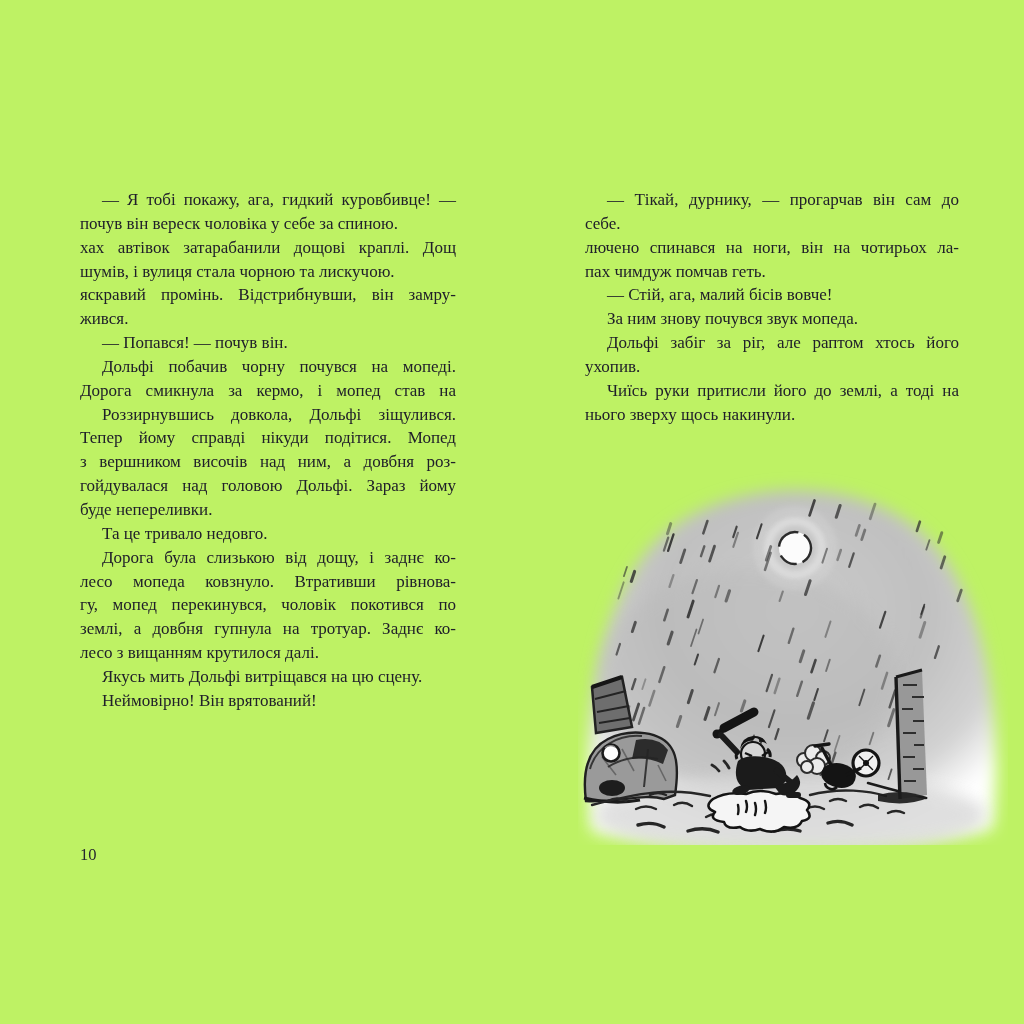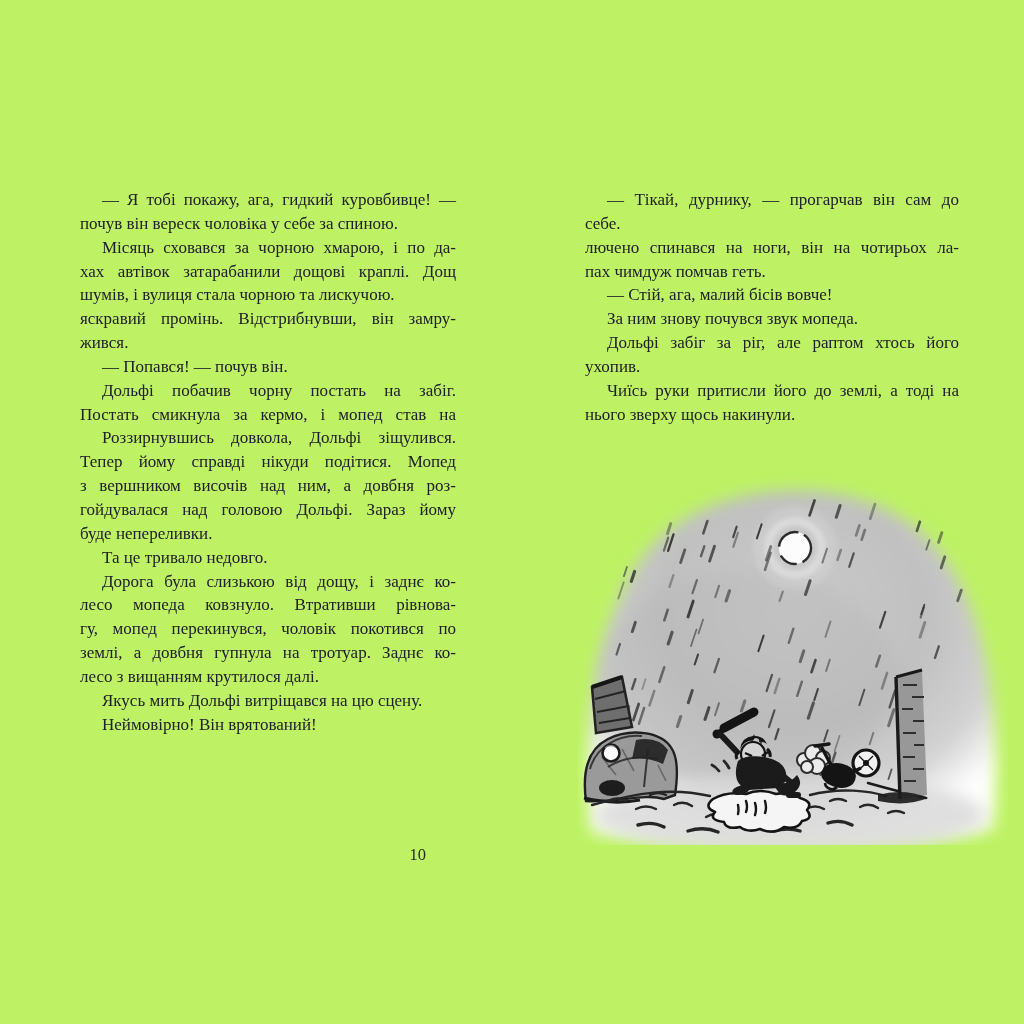--- a/index.html
+++ b/index.html
@@ -17,51 +17,50 @@
   #right-column{left:73px;width:374px;}
   .line{
     height:23.85px;line-height:23.85px;font-size:17px;
     text-align:justify;text-align-last:justify;
     white-space:normal;
   }
   .line.last{text-align-last:left;}
   .line.indent{text-indent:22px;}
   .page-number{
     position:absolute;left:80px;width:346px;top:845px;
-    text-align:right;font-size:16.5px;color:#26262e;
+    text-align:left;font-size:16.5px;color:#26262e;
   }
   .illustration{
     position:absolute;left:66px;top:465px;width:430px;height:380px;
   }
   svg{display:block;}
 </style>
 </head>
 <body>
 
 <div class="page" id="page-left">
   <div class="column" id="left-column">
       <div>
         <div class="line indent">— Я тобі покажу, ага, гидкий куровбивце! —</div>
         <div class="line last">почув він вереск чоловіка у себе за спиною.</div>
       </div>
       <div>
-        <div class="line indent">Місяць сховався за чорною хмарою, і по да-</div>
         <div class="line">хах автівок затарабанили дощові краплі. Дощ</div>
         <div class="line last">шумів, і вулиця стала чорною та лискучою.</div>
       </div>
       <div>
         <div class="line">яскравий промінь. Відстрибнувши, він замру-</div>
         <div class="line last">жився.</div>
       </div>
       <div>
         <div class="line indent last">— Попався! — почув він.</div>
       </div>
       <div>
-        <div class="line indent">Дольфі побачив чорну постать на забіг.</div>
-        <div class="line">Постать смикнула за кермо, і мопед став на</div>
+        <div class="line indent">Дольфі побачив чорну почувся на мопеді.</div>
+        <div class="line">Дорога смикнула за кермо, і мопед став на</div>
       </div>
       <div>
         <div class="line indent">Роззирнувшись довкола, Дольфі зіщулився.</div>
         <div class="line">Тепер йому справді нікуди подітися. Мопед</div>
         <div class="line">з вершником височів над ним, а довбня роз-</div>
         <div class="line">гойдувалася над головою Дольфі. Зараз йому</div>
         <div class="line last">буде непереливки.</div>
       </div>
       <div>
         <div class="line indent last">Та це тривало недовго.</div>

